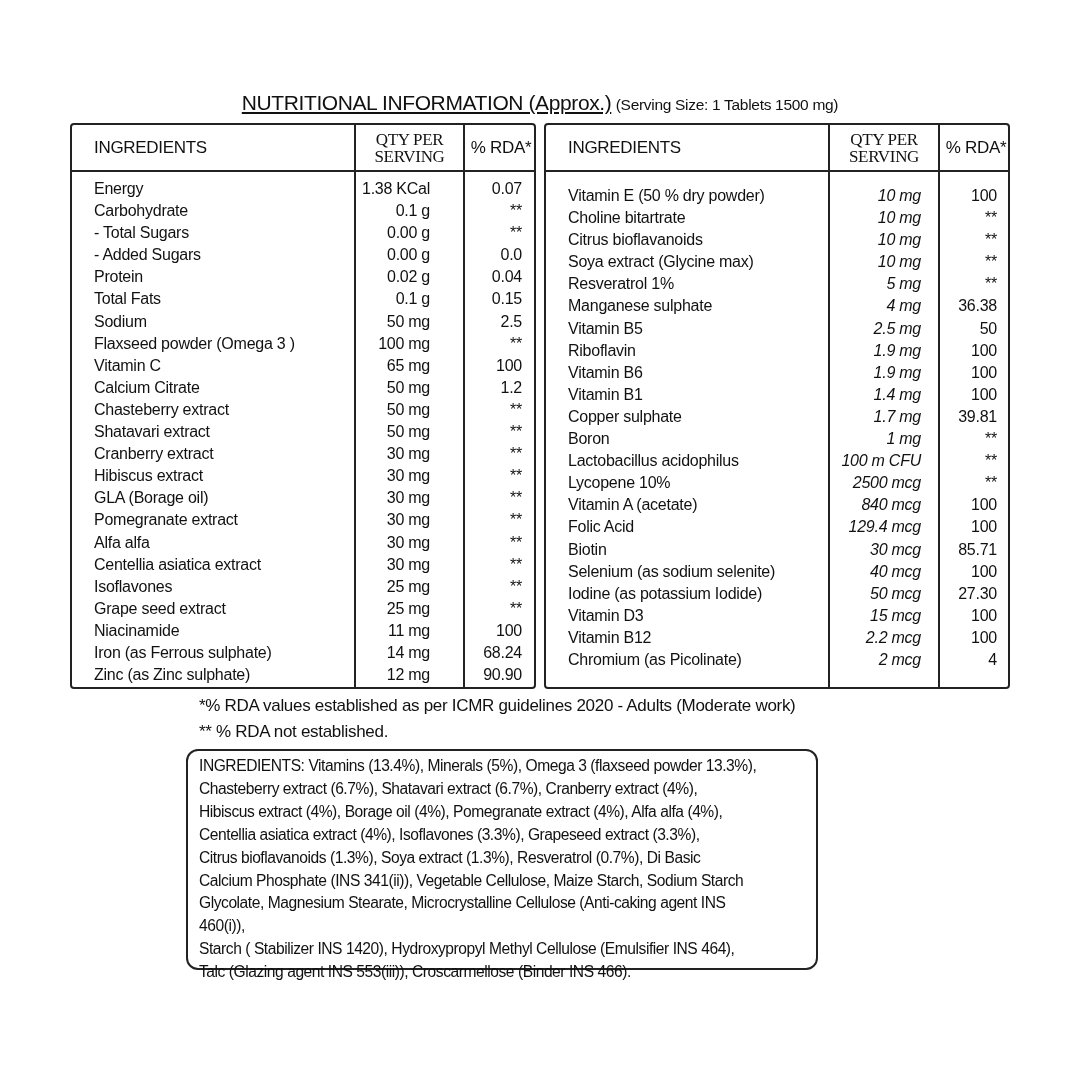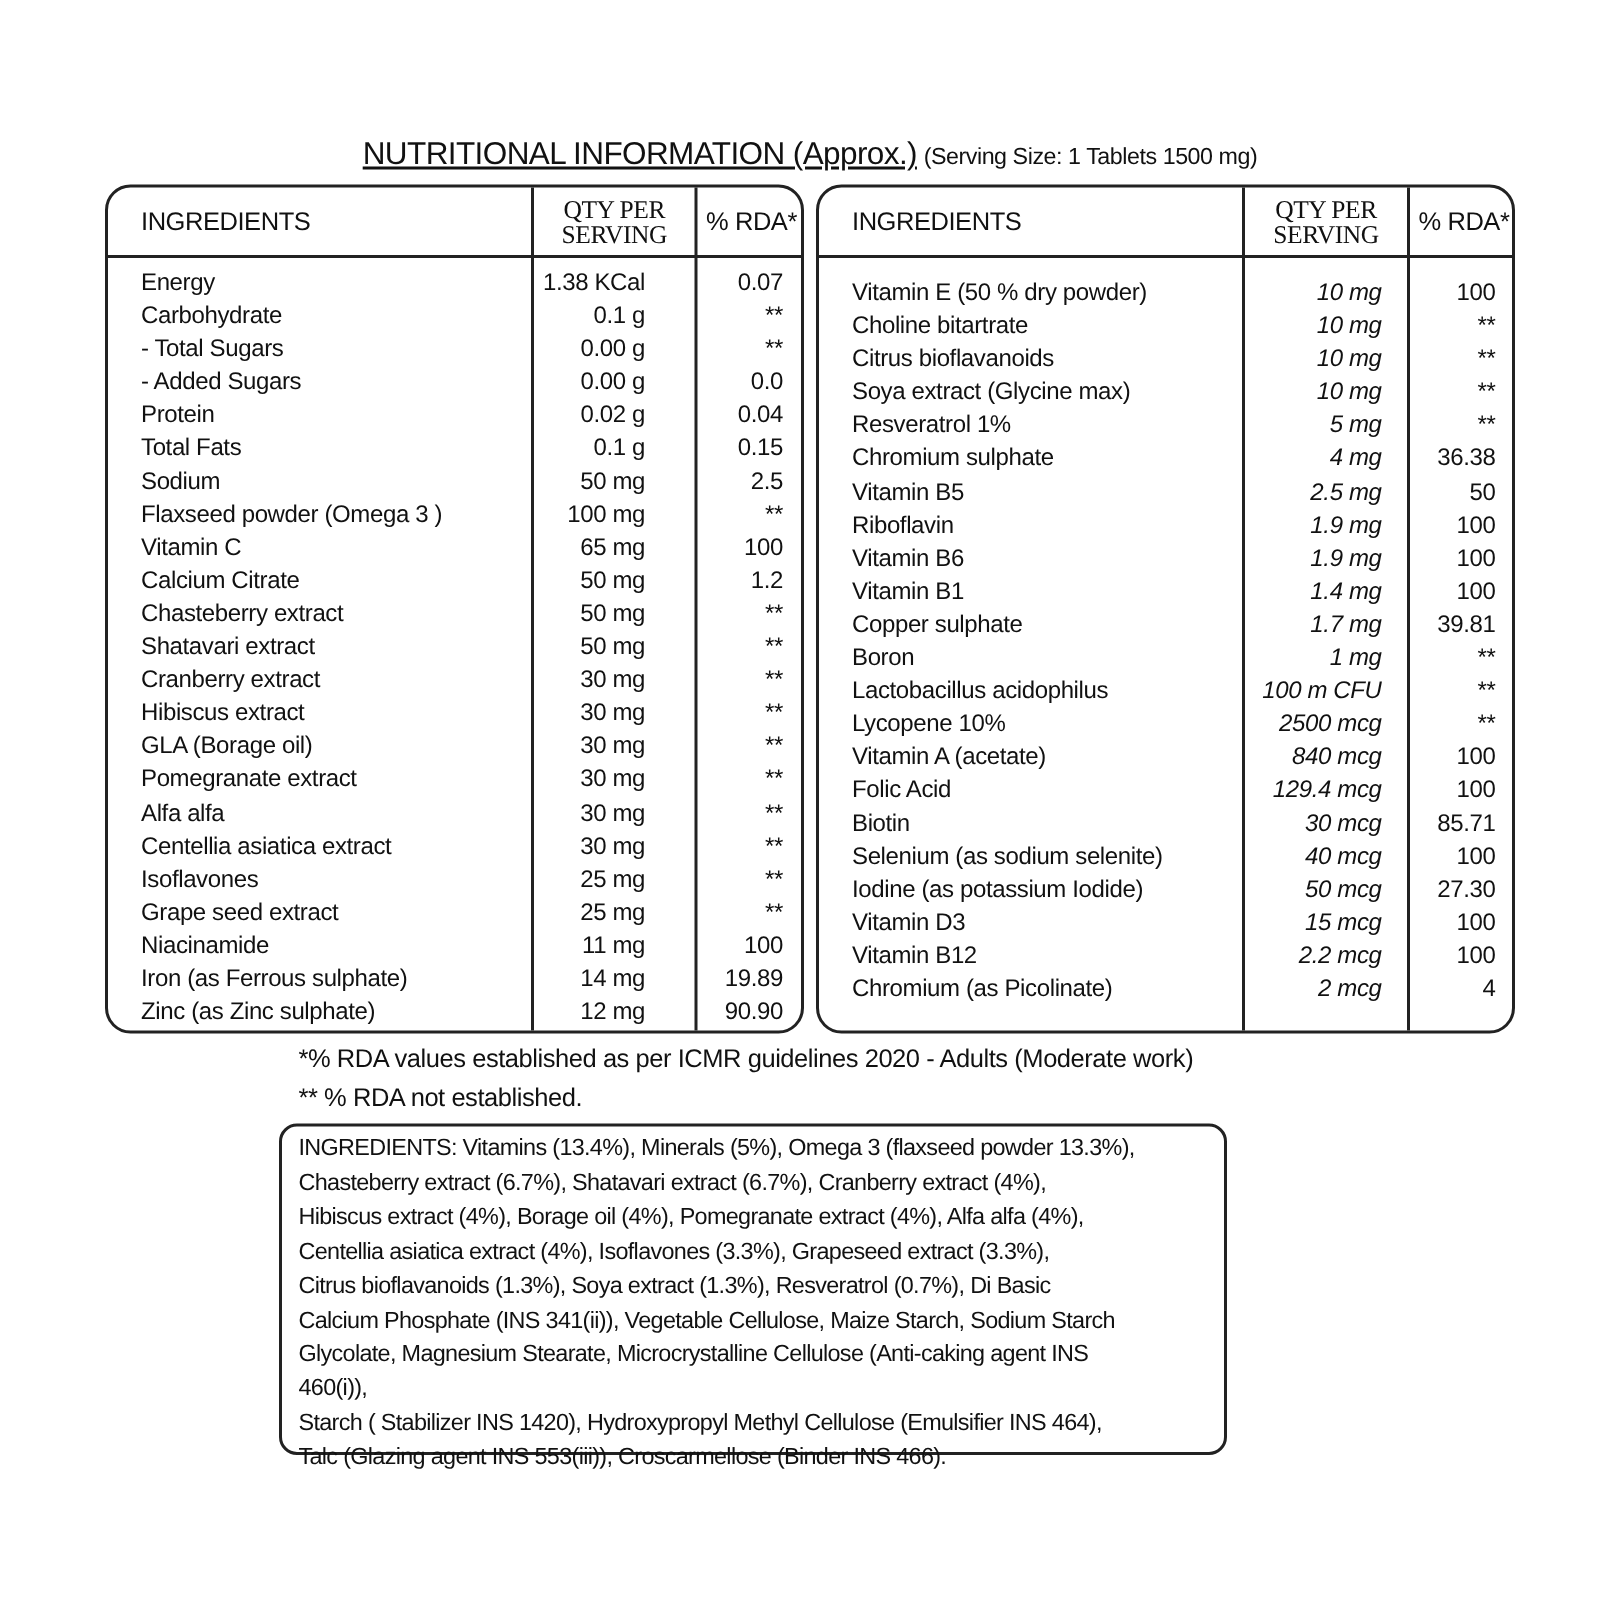--- a/index.html
+++ b/index.html
@@ -1,21 +1,21 @@
 <!DOCTYPE html>
 <html><head>
 <meta charset="utf-8">
 <style>
   html, body { margin: 0; padding: 0; background: #ffffff; }
   body { width: 1080px; height: 1080px; position: relative; overflow: hidden;
          font-family: "Liberation Sans", "DejaVu Sans", sans-serif; color: #111; }
   .title { position: absolute; left: 0; width: 1080px; top: 91px; text-align: center; white-space: nowrap; }
   .title .main { font-size: 21px; letter-spacing: -0.4px; text-decoration: underline; }
   .title .sub { font-size: 15.5px; letter-spacing: -0.3px; }
-  .table-box { position: absolute; top: 123px; height: 566px; border: 2px solid #222; border-radius: 17px; box-sizing: border-box; }
+  .table-box { position: absolute; top: 123px; height: 566px; border: 2px solid #222; border-radius: 4px; box-sizing: border-box; }
   .left-box { left: 70px; width: 466px; }
   .right-box { left: 544px; width: 466px; }
   .col-line { position: absolute; top: 0; bottom: 0; border-left: 2px solid #222; }
   .hdr-line { position: absolute; left: 0; right: 0; top: 45px; border-top: 2px solid #222; }
   .hdr { position: absolute; top: 0; height: 45px; display: flex; align-items: center; font-size: 17px; letter-spacing: -0.3px; line-height: 17px; }
   .hdr-ing { left: 22px; }
   .hdr-qty { justify-content: center; text-align: center; font-family: Liberation Serif, serif; }
   .hdr-rda { justify-content: center; text-align: center; }
   .rows { position: absolute; left: 0; right: 0; }
   .row { position: relative; height: 22.1px; font-size: 16px; letter-spacing: -0.25px; line-height: 22px; white-space: nowrap; }
@@ -154,21 +154,21 @@
         <span class="c-rda">**</span>
       </div>
     <div class="row">
         <span class="c-name">Niacinamide</span>
         <span class="c-qty">11 mg</span>
         <span class="c-rda">100</span>
       </div>
     <div class="row">
         <span class="c-name">Iron (as Ferrous sulphate)</span>
         <span class="c-qty">14 mg</span>
-        <span class="c-rda">19.89</span>
+        <span class="c-rda">68.24</span>
       </div>
     <div class="row">
         <span class="c-name">Zinc (as Zinc sulphate)</span>
         <span class="c-qty">12 mg</span>
         <span class="c-rda">90.90</span>
       </div>
   </div>
 </div>
 
 <div class="table-box right-box">
@@ -204,21 +204,21 @@
         <span class="c-name">Soya extract (Glycine max)</span>
         <span class="c-qty">10 mg</span>
         <span class="c-rda">**</span>
       </div>
     <div class="row">
         <span class="c-name">Resveratrol 1%</span>
         <span class="c-qty">5 mg</span>
         <span class="c-rda">**</span>
       </div>
     <div class="row">
-        <span class="c-name">Chromium sulphate</span>
+        <span class="c-name">Manganese sulphate</span>
         <span class="c-qty">4 mg</span>
         <span class="c-rda">36.38</span>
       </div>
     <div class="row">
         <span class="c-name">Vitamin B5</span>
         <span class="c-qty">2.5 mg</span>
         <span class="c-rda">50</span>
       </div>
     <div class="row">
         <span class="c-name">Riboflavin</span>

